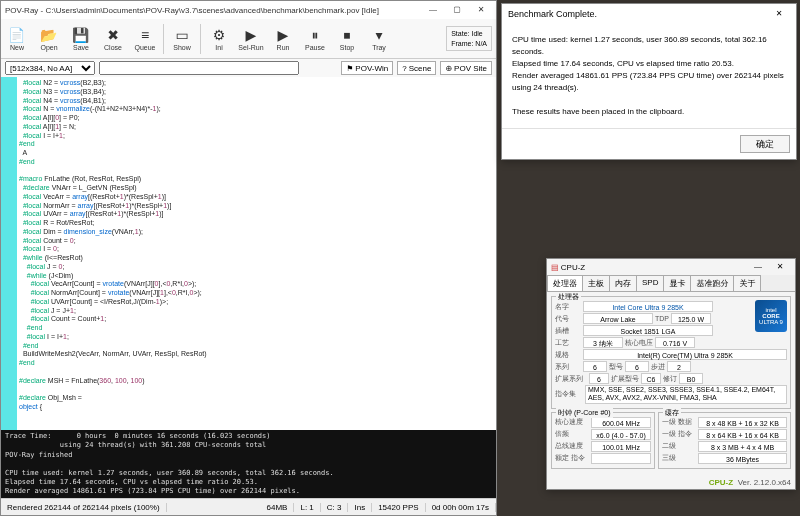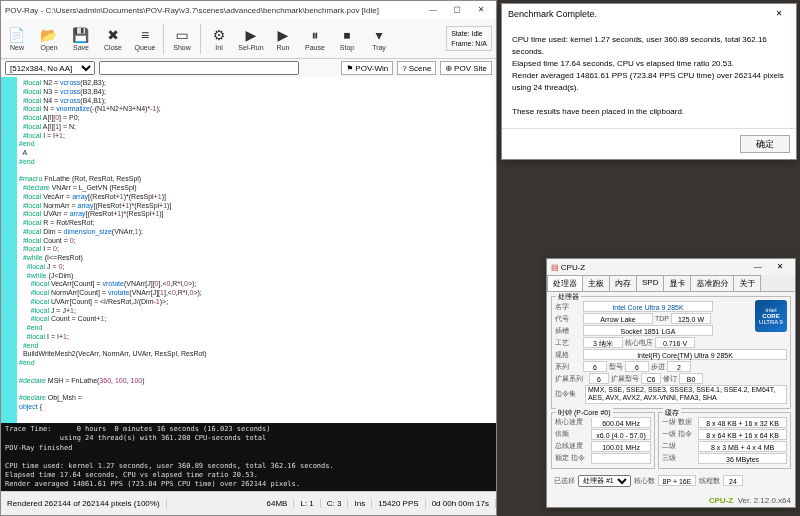--- a/index.html
+++ b/index.html
@@ -22,21 +22,21 @@
 .tabs-row { height: 16px; background: #eee; display: flex; font-size: 8px; }
 .tab { padding: 2px 6px; border-right: 1px solid #ccc; background: #f5f5f5; }
 .tab.active { background: #fff; border-bottom: 1px solid #fff; }
 .editor-area { flex: 1; background: #fff; display: flex; overflow: hidden; }
 .gutter { width: 16px; background: #5ce6e6; }
 .code { flex: 1; font-family: Consolas, monospace; font-size: 7px; line-height: 1.25; padding: 2px; white-space: pre; overflow: hidden; color: #222; }
 .kw-dir { color: #0a7; }
 .kw-blue { color: #06c; }
 .kw-num { color: #936; }
 .trace-output { background: #111; color: #ddd; font-family: Consolas, monospace; font-size: 7px; padding: 2px 4px; line-height: 1.3; white-space: pre; }
-.statusbar { height: 24px; background: #f0f0f0; display: flex; align-items: center; font-size: 8px; border-top: 1px solid #ccc; }
+.statusbar { height: 17px; background: #f0f0f0; display: flex; align-items: center; font-size: 8px; border-top: 1px solid #ccc; }
 .sb-cell { padding: 0 6px; border-right: 1px solid #ccc; }
 .sb-spacer { flex: 1; }
 
 .dialog-window { position: absolute; right: 3px; top: 3px; width: 296px; background: #fff; border: 1px solid #888; box-shadow: 0 2px 8px rgba(0,0,0,.3); }
 .dlg-title { height: 20px; display: flex; align-items: center; padding: 0 6px; font-size: 9px; justify-content: flex-end; }
 .dlg-body { padding: 10px; font-size: 8px; line-height: 1.5; }
 .dlg-footer { display: flex; justify-content: flex-end; padding: 6px; border-top: 1px solid #e0e0e0; }
 .dlg-btn { width: 50px; height: 18px; font-size: 9px; border: 1px solid #aaa; background: #f5f5f5; }
 
 .cpuz-window { position: absolute; right: 4px; top: 258px; width: 250px; background: #f4f4f4; border: 1px solid #888; box-shadow: 0 2px 8px rgba(0,0,0,.3); }
@@ -276,26 +276,18 @@
         <div class="cpuz-row">
             <span class="cpuz-label" style="width:34px">二级</span>
             <span class="cpuz-val" style="flex:1;text-align:center">8 x 3 MB + 4 x 4 MB</span>
           </div>
         <div class="cpuz-row">
             <span class="cpuz-label" style="width:34px">三级</span>
             <span class="cpuz-val" style="flex:1;text-align:center">36 MBytes</span>
           </div>
       </div>
     </div>
-    <div class="cpuz-footer">
-      <span class="cpuz-label">已选择</span>
-      <select class="cpuz-sel"><option>处理器 #1</option></select>
-      <span class="cpuz-label">核心数</span>
-      <span class="cpuz-val" style="width:38px;text-align:center">8P + 16E</span>
-      <span class="cpuz-label">线程数</span>
-      <span class="cpuz-val" style="width:20px;text-align:center">24</span>
-    </div>
   </div>
   <div class="cpuz-brand">
     <b style="color:#7a1">CPU-Z</b>
     &nbsp;<span>Ver. 2.12.0.x64</span>
   </div>
 </div>
 
 </body></html>

